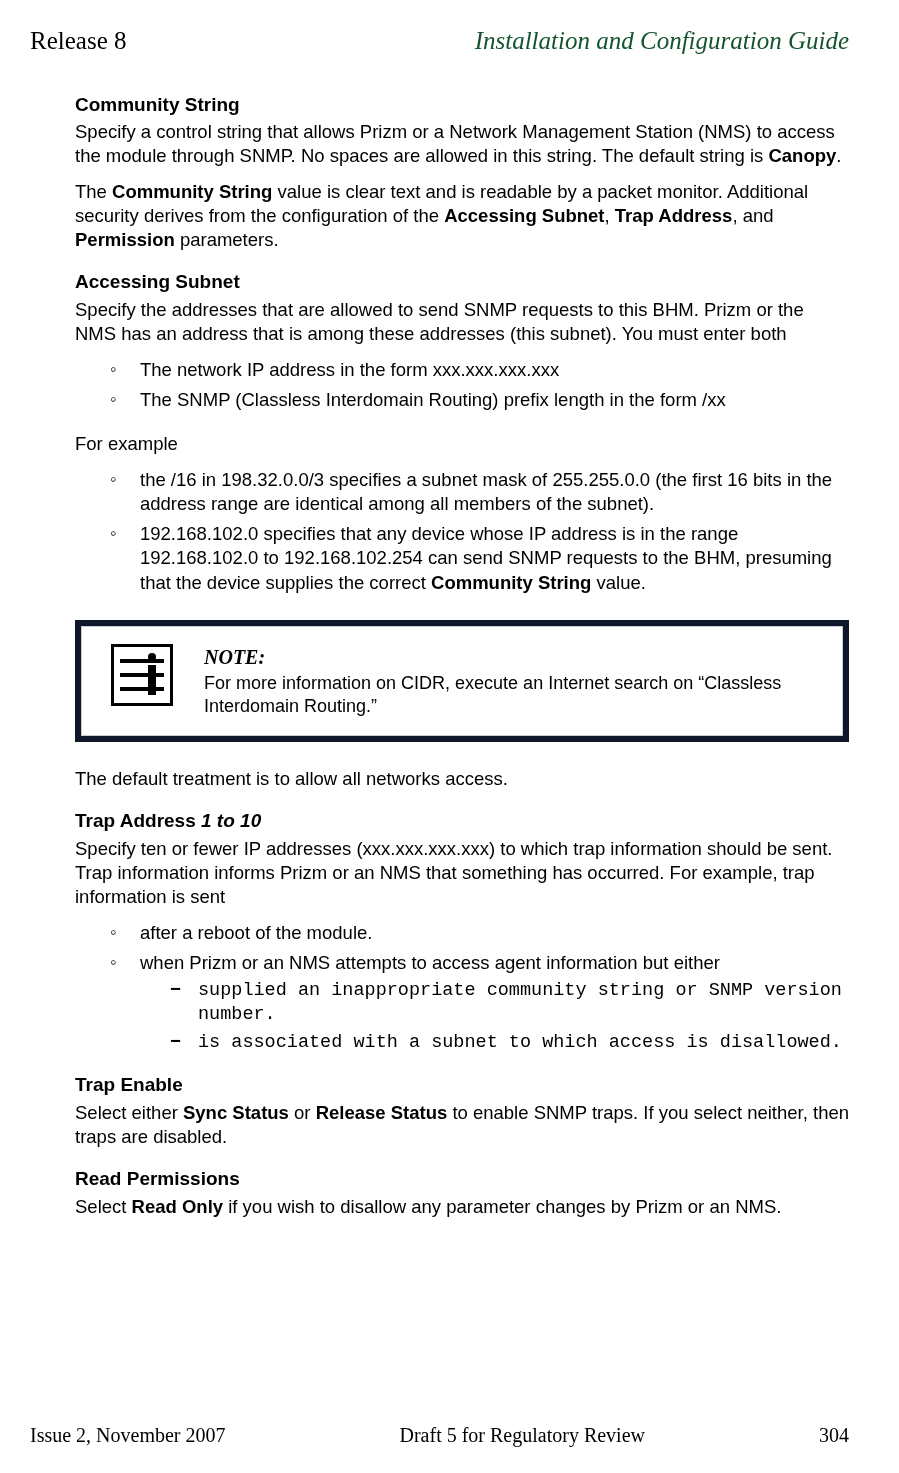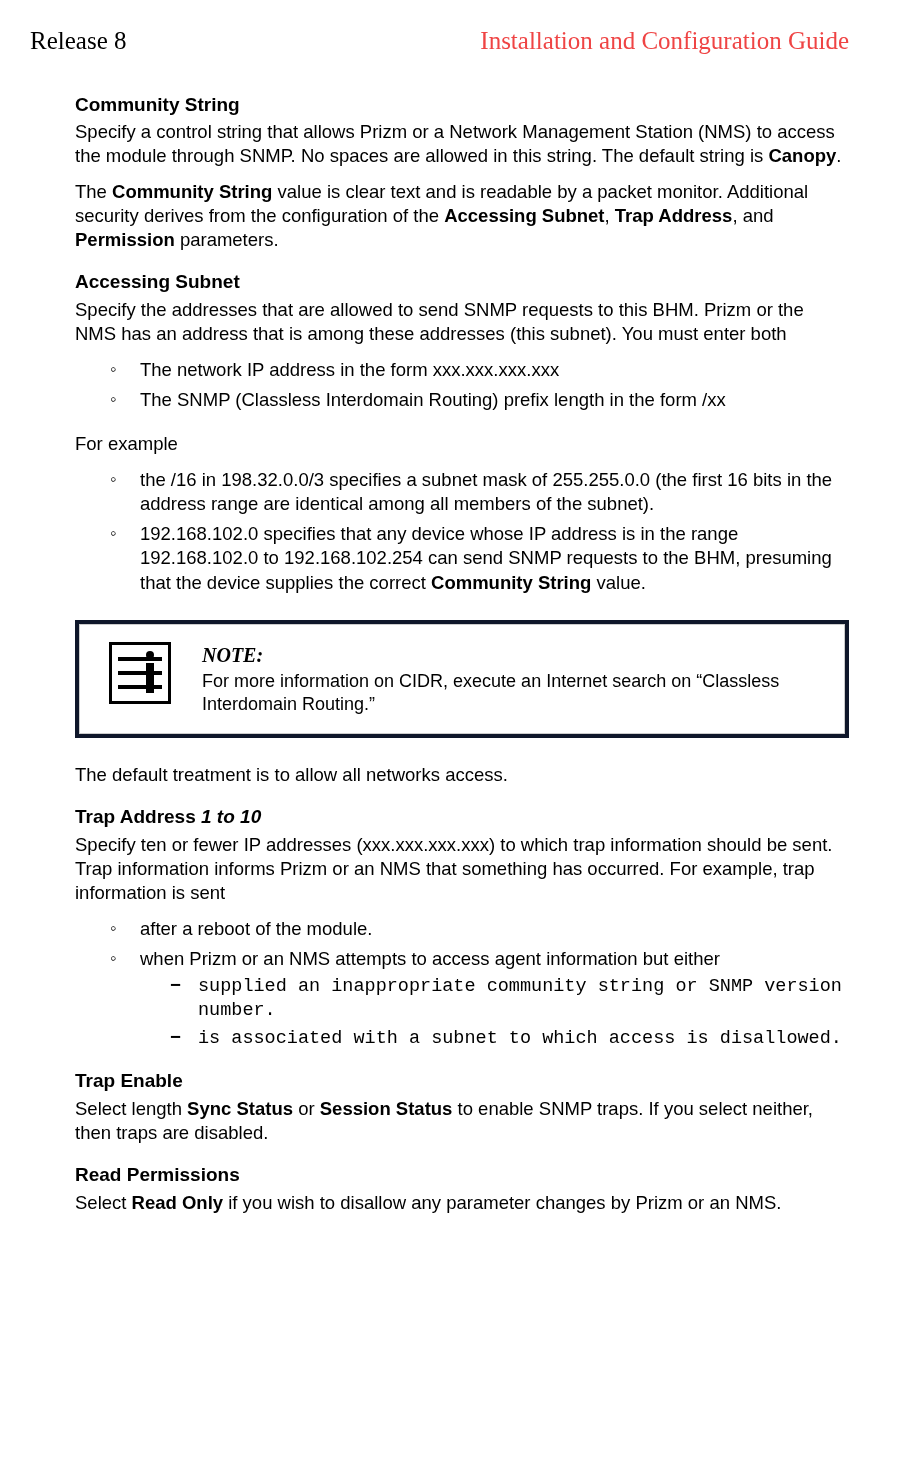--- a/index.html
+++ b/index.html
@@ -22,21 +22,21 @@
       height: 100%;
       position: relative;
     }
     .header {
       display: flex;
       justify-content: space-between;
       font-family: 'Palatino Linotype', Palatino, serif;
       font-size: 25px;
       margin-bottom: 35px;
     }
-    .header-right { color: #ef4444; }
+    .header-right { color: #14532d; font-style: italic; }
     .content {
       padding-left: 45px;
       padding-right: 0;
     }
     .section-heading {
       font-weight: bold;
       font-size: 19px;
       margin-top: 18px;
       margin-bottom: 3px;
     }
@@ -72,21 +72,21 @@
       margin-bottom: 4px;
     }
     ul.dash > li::before {
       content: "−";
       position: absolute;
       left: 0;
       top: 0;
       font-weight: bold;
     }
     .note-outer {
-      border: 4px solid #0f172a; 
+      border: 6px solid #0f172a; 
       padding: 4px;
       margin: 25px 0 25px 0;
       box-shadow: inset 0 0 0 1px #ccc;
     }
     .note-inner {
       display: flex;
       align-items: flex-start;
       padding: 14px 14px 14px 14px;
     }
     .note-icon-box {
@@ -181,20 +181,25 @@
       <li>
         <span>when Prizm or an NMS attempts to access agent information but either</span>
         <ul class="dash">
           <li>supplied an inappropriate community string or SNMP version number.</li>
           <li>is associated with a subnet to which access is disallowed.</li>
         </ul>
       </li>
     </ul>
 
     <div class="section-heading">Trap Enable</div>
-    <p><span>Select length </span><span class="strong">Sync Status</span><span> or </span><span class="strong">Session Status</span><span> to enable SNMP traps. If you select neither, then traps are disabled.</span></p>
+    <p><span>Select either </span><span class="strong">Sync Status</span><span> or </span><span class="strong">Release Status</span><span> to enable SNMP traps. If you select neither, then traps are disabled.</span></p>
 
     <div class="section-heading">Read Permissions</div>
     <p><span>Select </span><span class="strong">Read Only</span><span> if you wish to disallow any parameter changes by Prizm or an NMS.</span></p>
 
   </div>
 
+  <div class="footer">
+    <span>Issue 2, November 2007</span>
+    <span>Draft 5 for Regulatory Review</span>
+    <span>304</span>
+  </div>
 </div>
 
 </body></html>

